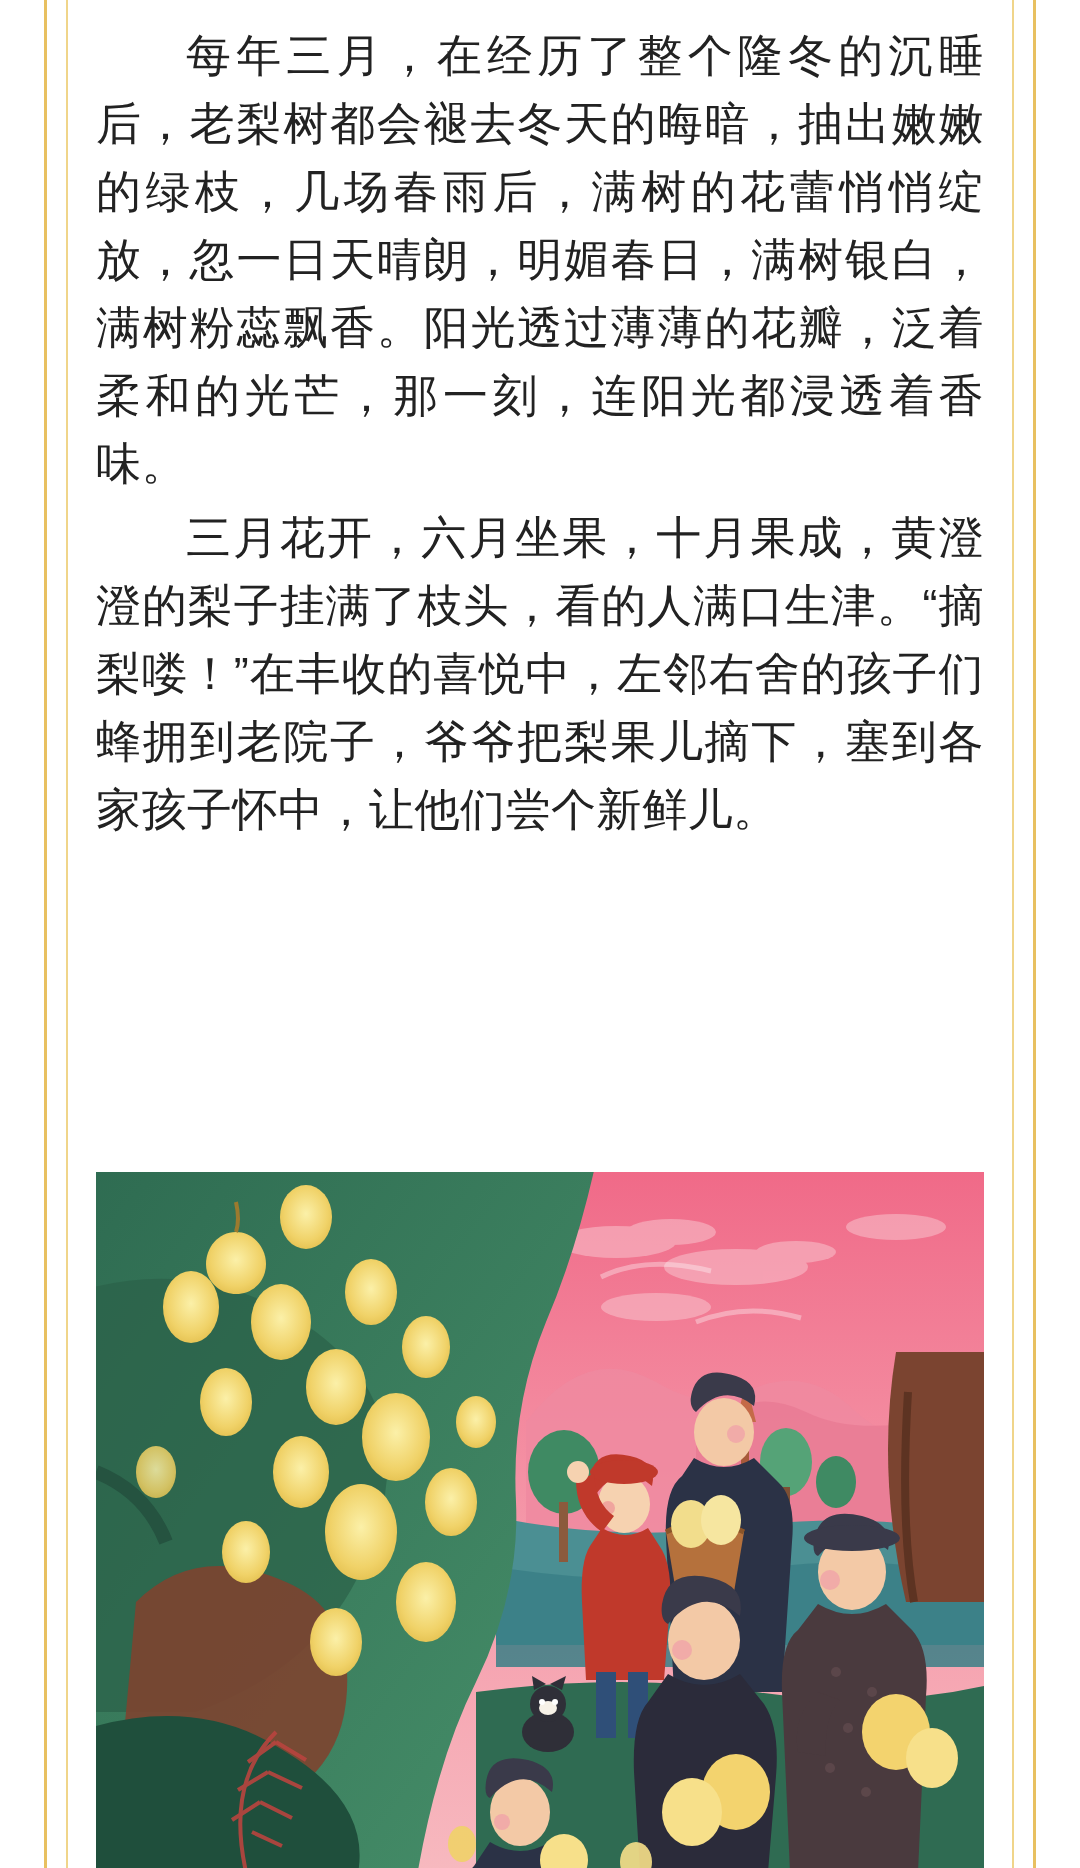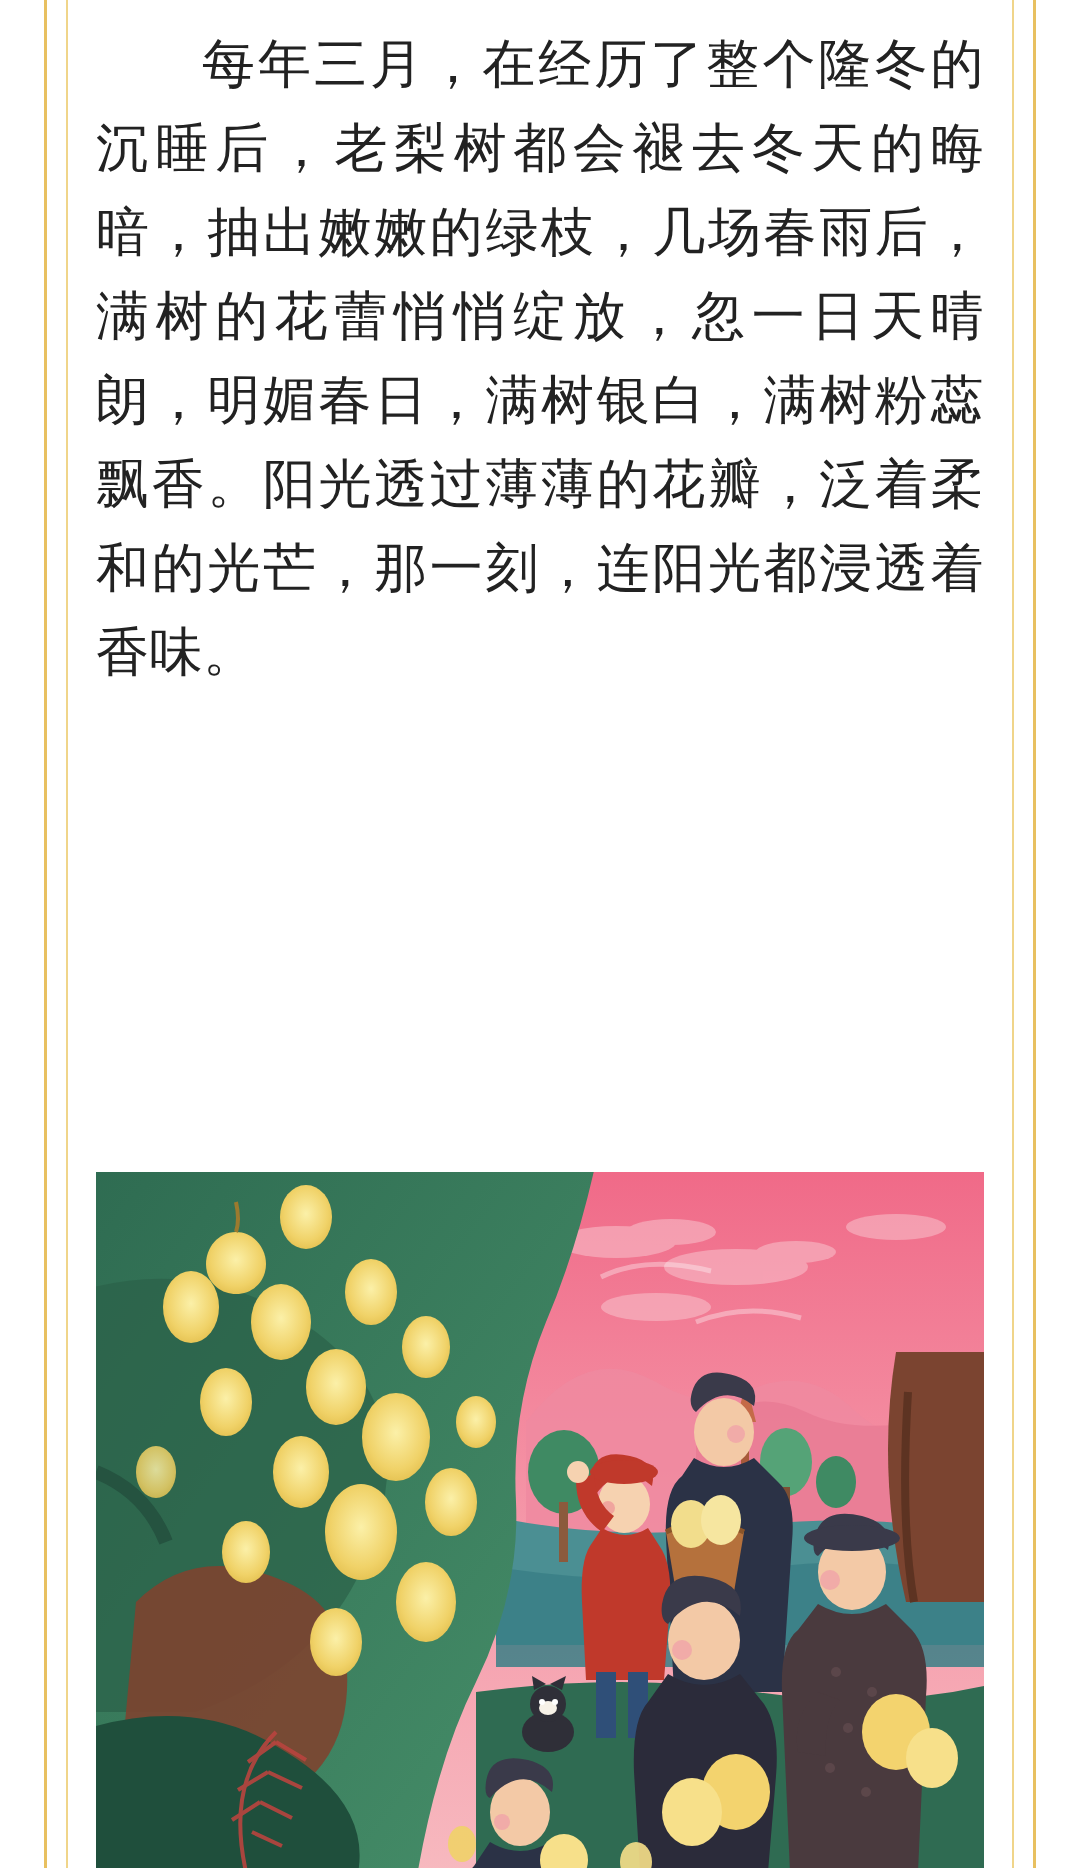--- a/index.html
+++ b/index.html
@@ -36,22 +36,22 @@
   .content {
     position: absolute;
     left: 96px;
     right: 96px;
     top: 0;
     bottom: 0;
   }
 
   .para {
     font-family: "Liberation Sans", sans-serif;
-    font-size: 53px;
-    line-height: 84px;
+    font-size: 45px;
+    line-height: 68px;
     color: #222222;
     text-align: justify;
     text-justify: inter-ideograph;
     letter-spacing: 0.5px;
     text-indent: 2em;
     margin: 0;
   }
   .para + .para { margin-top: 6px; }
   .para-block { padding-top: 22px; }
 
@@ -72,20 +72,21 @@
 <div class="page">
 
   <div class="rule rule-left-outer"></div>
   <div class="rule rule-left-inner"></div>
   <div class="rule rule-right-outer"></div>
   <div class="rule rule-right-inner"></div>
 
   <div class="content">
     <div class="para-block">
       <p class="para">每年三月，在经历了整个隆冬的沉睡后，老梨树都会褪去冬天的晦暗，抽出嫩嫩的绿枝，几场春雨后，满树的花蕾悄悄绽放，忽一日天晴朗，明媚春日，满树银白，满树粉蕊飘香。阳光透过薄薄的花瓣，泛着柔和的光芒，那一刻，连阳光都浸透着香味。</p>
+      <p class="para">三月花开，六月坐果，十月果成，黄澄澄的梨子挂满了枝头，看的人满口生津。“摘梨喽！”在丰收的喜悦中，左邻右舍的孩子们蜂拥到老院子，爷爷把梨果儿摘下，塞到各家孩子怀中，让他们尝个新鲜儿。</p>
     </div>
 
     <div class="illustration">
       <svg class="illus-svg" viewBox="0 0 888 700" preserveAspectRatio="none">
         <defs>
           <linearGradient id="skyGrad" x1="0" y1="0" x2="0" y2="1">
             <stop offset="0%" stop-color="#f06a88"></stop>
             <stop offset="55%" stop-color="#f59bab"></stop>
             <stop offset="100%" stop-color="#f7b9bf"></stop>
           </linearGradient>

